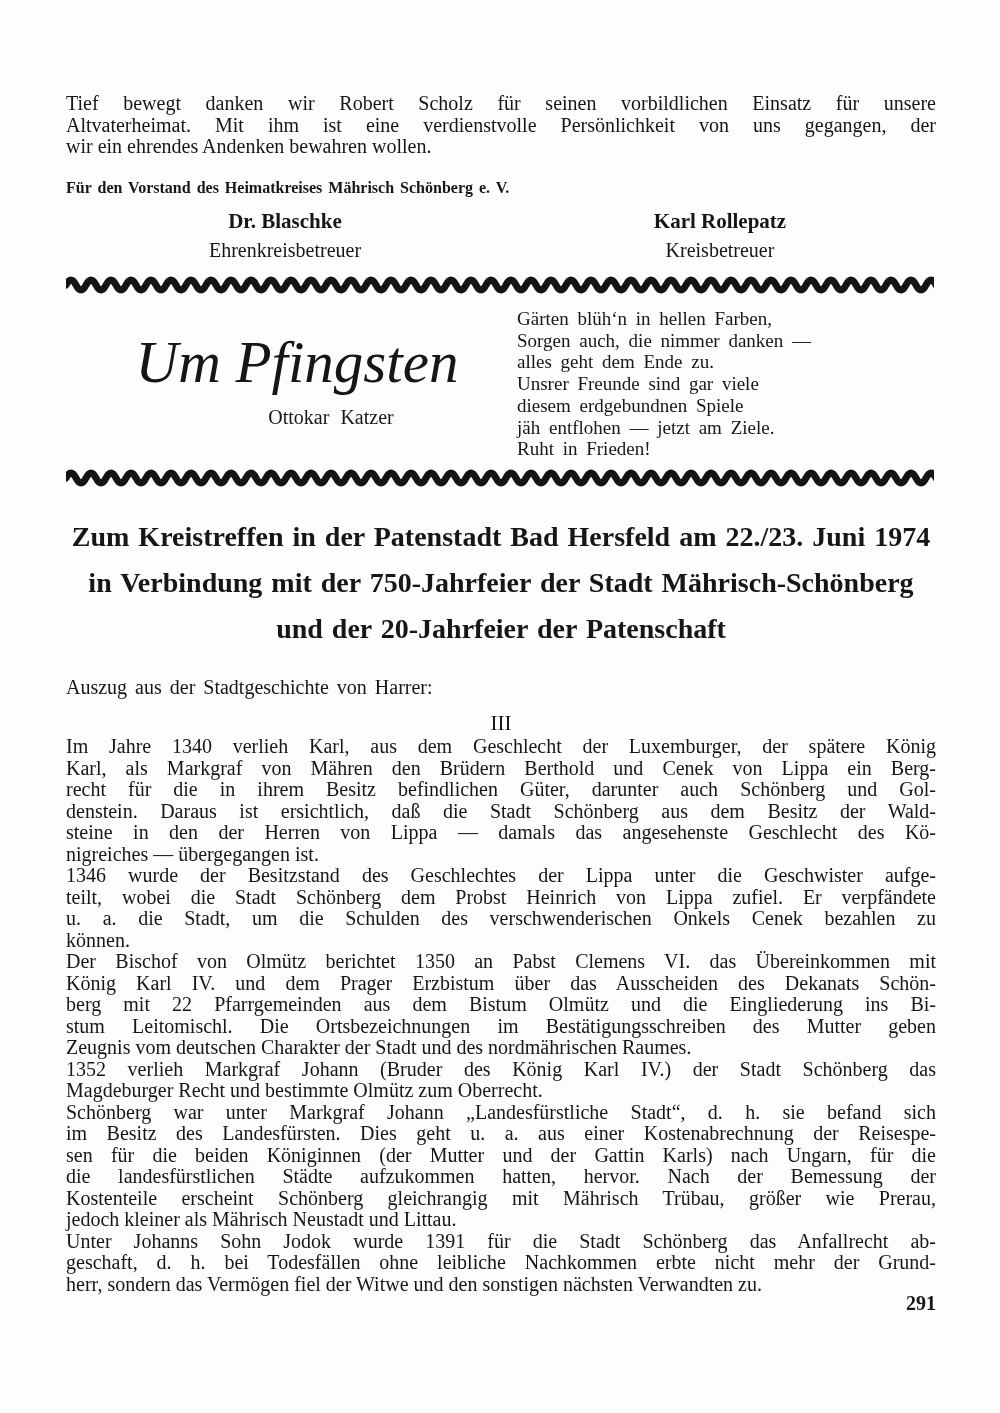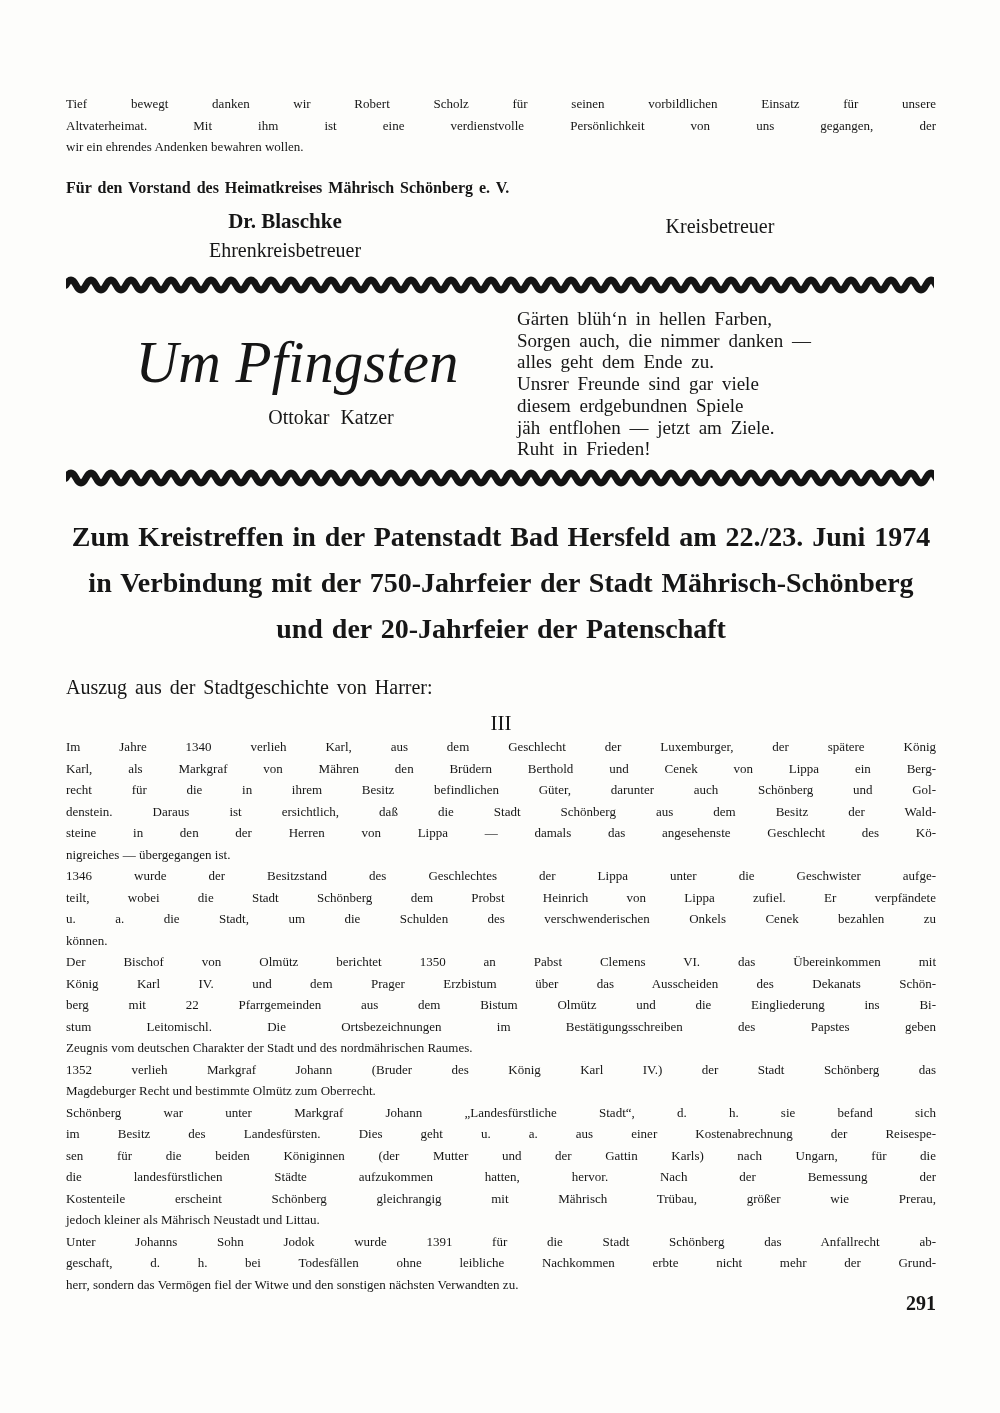--- a/index.html
+++ b/index.html
@@ -63,21 +63,21 @@
     top: 676px; left: 0; width: 870px;
     text-align: left; font-size: 20px; word-spacing: 3px;
   }
   .section-numeral {
     top: 711px; left: 0; width: 870px;
     text-align: center; font-size: 21px;
   }
 
   .article-body { top: 736px; left: 0; width: 870px; }
   .jline {
-    font-size: 13px; line-height: 21.5px;
+    font-size: 20px; line-height: 21.5px;
     text-align: justify; text-align-last: justify;
   }
   .jline.jlast { text-align-last: left; }
 
   .page-number {
     top: 1292px; left: 0; width: 870px;
     text-align: right; font-weight: bold; font-size: 20px;
   }
 </style>
 </head>
@@ -93,20 +93,21 @@
       </div>
 
     <div class="abs board-line">Für den Vorstand des Heimatkreises Mährisch Schönberg e. V.</div>
 
     <div class="abs sig-block sig-left">
       <div class="sig-name">Dr. Blaschke</div>
       <div class="sig-role">Ehrenkreisbetreuer</div>
     </div>
 
     <div class="abs sig-block sig-right">
+      <div class="sig-name">Karl Rollepatz</div>
       <div class="sig-role">Kreisbetreuer</div>
     </div>
 
     <svg class="abs divider divider-1" width="868" height="22" viewBox="0 0 868 22" xmlns="http://www.w3.org/2000/svg">
       <path fill="none" stroke="#141414" stroke-width="7" stroke-linecap="round" d="M0,11 Q5,1 10,11 Q15,21 20,11 Q25,1 30,11 Q35,21 40,11 Q45,1 50,11 Q55,21 60,11 Q65,1 70,11 Q75,21 80,11 Q85,1 90,11 Q95,21 100,11 Q105,1 110,11 Q115,21 120,11 Q125,1 130,11 Q135,21 140,11 Q145,1 150,11 Q155,21 160,11 Q165,1 170,11 Q175,21 180,11 Q185,1 190,11 Q195,21 200,11 Q205,1 210,11 Q215,21 220,11 Q225,1 230,11 Q235,21 240,11 Q245,1 250,11 Q255,21 260,11 Q265,1 270,11 Q275,21 280,11 Q285,1 290,11 Q295,21 300,11 Q305,1 310,11 Q315,21 320,11 Q325,1 330,11 Q335,21 340,11 Q345,1 350,11 Q355,21 360,11 Q365,1 370,11 Q375,21 380,11 Q385,1 390,11 Q395,21 400,11 Q405,1 410,11 Q415,21 420,11 Q425,1 430,11 Q435,21 440,11 Q445,1 450,11 Q455,21 460,11 Q465,1 470,11 Q475,21 480,11 Q485,1 490,11 Q495,21 500,11 Q505,1 510,11 Q515,21 520,11 Q525,1 530,11 Q535,21 540,11 Q545,1 550,11 Q555,21 560,11 Q565,1 570,11 Q575,21 580,11 Q585,1 590,11 Q595,21 600,11 Q605,1 610,11 Q615,21 620,11 Q625,1 630,11 Q635,21 640,11 Q645,1 650,11 Q655,21 660,11 Q665,1 670,11 Q675,21 680,11 Q685,1 690,11 Q695,21 700,11 Q705,1 710,11 Q715,21 720,11 Q725,1 730,11 Q735,21 740,11 Q745,1 750,11 Q755,21 760,11 Q765,1 770,11 Q775,21 780,11 Q785,1 790,11 Q795,21 800,11 Q805,1 810,11 Q815,21 820,11 Q825,1 830,11 Q835,21 840,11 Q845,1 850,11 Q855,21 860,11 Q865,1 870,11 Q875,21 880,11 "></path>
     </svg>
 
     <div class="abs poem-title-block">
       <div class="poem-title">Um Pfingsten</div>
       <div class="poem-author">Ottokar Katzer</div>
@@ -143,21 +144,21 @@
         <div class="jline">denstein. Daraus ist ersichtlich, daß die Stadt Schönberg aus dem Besitz der Wald-</div>
         <div class="jline">steine in den der Herren von Lippa — damals das angesehenste Geschlecht des Kö-</div>
         <div class="jline jlast">nigreiches — übergegangen ist.</div>
         <div class="jline">1346 wurde der Besitzstand des Geschlechtes der Lippa unter die Geschwister aufge-</div>
         <div class="jline">teilt, wobei die Stadt Schönberg dem Probst Heinrich von Lippa zufiel. Er verpfändete</div>
         <div class="jline">u. a. die Stadt, um die Schulden des verschwenderischen Onkels Cenek bezahlen zu</div>
         <div class="jline jlast">können.</div>
         <div class="jline">Der Bischof von Olmütz berichtet 1350 an Pabst Clemens VI. das Übereinkommen mit</div>
         <div class="jline">König Karl IV. und dem Prager Erzbistum über das Ausscheiden des Dekanats Schön-</div>
         <div class="jline">berg mit 22 Pfarrgemeinden aus dem Bistum Olmütz und die Eingliederung ins Bi-</div>
-        <div class="jline">stum Leitomischl. Die Ortsbezeichnungen im Bestätigungsschreiben des Papstes geben</div>
+        <div class="jline">stum Leitomischl. Die Ortsbezeichnungen im Bestätigungsschreiben des Mutter geben</div>
         <div class="jline jlast">Zeugnis vom deutschen Charakter der Stadt und des nordmährischen Raumes.</div>
         <div class="jline">1352 verlieh Markgraf Johann (Bruder des König Karl IV.) der Stadt Schönberg das</div>
         <div class="jline jlast">Magdeburger Recht und bestimmte Olmütz zum Oberrecht.</div>
         <div class="jline">Schönberg war unter Markgraf Johann „Landesfürstliche Stadt“, d. h. sie befand sich</div>
         <div class="jline">im Besitz des Landesfürsten. Dies geht u. a. aus einer Kostenabrechnung der Reisespe-</div>
         <div class="jline">sen für die beiden Königinnen (der Mutter und der Gattin Karls) nach Ungarn, für die</div>
         <div class="jline">die landesfürstlichen Städte aufzukommen hatten, hervor. Nach der Bemessung der</div>
         <div class="jline">Kostenteile erscheint Schönberg gleichrangig mit Mährisch Trübau, größer wie Prerau,</div>
         <div class="jline jlast">jedoch kleiner als Mährisch Neustadt und Littau.</div>
         <div class="jline">Unter Johanns Sohn Jodok wurde 1391 für die Stadt Schönberg das Anfallrecht ab-</div>

